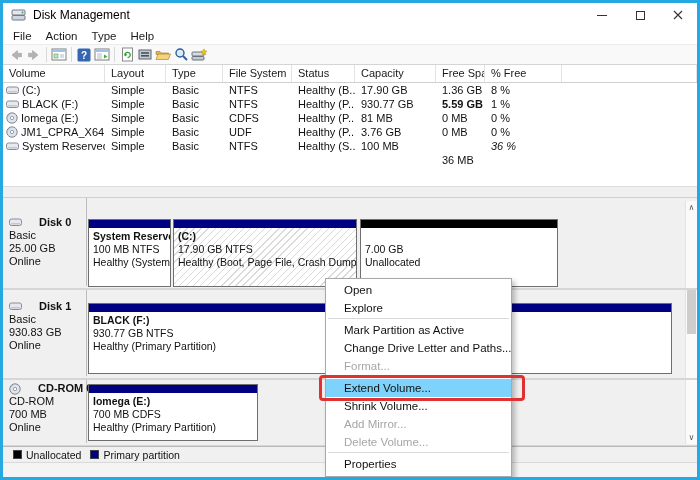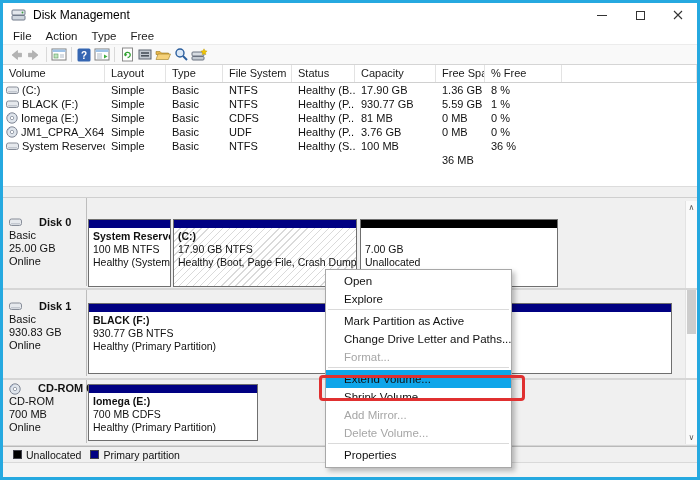--- a/index.html
+++ b/index.html
@@ -66,21 +66,21 @@
   
   .legendbar{position:absolute;left:3px;top:446px;right:3px;height:16px;background:#f0f0f0;
     border-top:1px solid #b9b9b9;box-sizing:border-box;display:flex;align-items:center;
     padding-left:10px;font-size:10.5px;color:#111;}
   .legend-item{display:flex;align-items:center;margin-right:9px;}
   .swatch{width:9px;height:9px;margin-right:4px;border:1px solid #40404a;box-sizing:border-box;}
   .statusbar{position:absolute;left:3px;top:462px;right:3px;height:15px;background:#f4f4f4;
     border-top:1px solid #d9d9d9;box-sizing:border-box;}
 
   
-  .ctxmenu{position:absolute;left:325px;top:269px;width:187px;height:199px;background:#ffffff;
+  .ctxmenu{position:absolute;left:325px;top:278px;width:187px;height:199px;background:#ffffff;
     border:1px solid #a8a8a8;box-sizing:border-box;z-index:40;
     box-shadow:3px 3px 5px rgba(0,0,0,0.25);padding-top:2px;font-size:11.5px;color:#111;}
   .cm-item{height:18px;line-height:18px;padding-left:18px;white-space:nowrap;overflow:hidden;}
   .cm-item.disabled{color:#a6a6a6;}
   .cm-sep{height:4px;position:relative;}
   .cm-sep::after{content:"";position:absolute;left:2px;right:2px;top:1px;height:1px;background:#dadada;}
   .annotation{position:absolute;left:319px;top:375px;width:206px;height:26px;border:3px solid #e03030;
     border-radius:4px;box-sizing:border-box;z-index:45;pointer-events:none;}
 </style>
 </head>
@@ -109,21 +109,21 @@
       <svg width="10" height="10" viewBox="0 0 10 10">
         <path d="M1 1 L9 9 M9 1 L1 9" stroke="#333" stroke-width="1.1"></path>
       </svg>
     </div>
   </div>
 
   <div class="menubar" id="menubar">
       <div class="menu-item">File</div>
       <div class="menu-item">Action</div>
       <div class="menu-item">Type</div>
-      <div class="menu-item">Free</div>
+      <div class="menu-item">Help</div>
     </div>
 
   <div class="toolbar">
     <div class="tbtn">
       <svg width="14" height="14" viewBox="0 0 14 14">
         <path d="M8.5 2.5 L3 7 L8.5 11.5 V8.8 H12.5 V5.2 H8.5 Z" fill="#b3b3b3" stroke="#9a9a9a" stroke-width="0.5"></path>
       </svg>
     </div>
     <div class="tbtn">
       <svg width="14" height="14" viewBox="0 0 14 14" style="transform:scaleX(-1);">
@@ -229,21 +229,21 @@
                 <rect x="2" y="5.3" width="9" height="1" fill="#b4bac3"></rect>
               </svg>
             </span>
             <span style="white-space: nowrap; overflow: hidden;">BLACK (F:)</span>
           </div>
           <div class="cell" style="width: 61px;">Simple</div>
           <div class="cell" style="width: 57px;">Basic</div>
           <div class="cell" style="width: 69px;">NTFS</div>
           <div class="cell" style="width: 63px;">Healthy (P...</div>
           <div class="cell" style="width: 81px;">930.77 GB</div>
-          <div class="cell" style="width: 49px;">5.59 GB</div>
+          <div class="cell" style="width: 49px; font-weight: bold;">5.59 GB</div>
           <div class="cell" style="width: 77px;">1 %</div>
         </div>
         <div class="lrow">
           <div class="cell vol-cell" style="width: 102px;">
             <span style="display: inline-flex;">
               <svg width="12" height="12" viewBox="0 0 12 12">
                 <circle cx="6" cy="6" r="5.2" fill="#dfe5ec" stroke="#7f8694"></circle>
                 <circle cx="6" cy="6" r="1.7" fill="#fff" stroke="#9aa1ad"></circle>
                 <path d="M1.8 4.5 A4.6 4.6 0 0 1 4.4 1.8" stroke="#a9b6d2" fill="none"></path>
               </svg>
@@ -286,21 +286,21 @@
               </svg>
             </span>
             <span style="white-space: nowrap; overflow: hidden;">System Reserved</span>
           </div>
           <div class="cell" style="width: 61px;">Simple</div>
           <div class="cell" style="width: 57px;">Basic</div>
           <div class="cell" style="width: 69px;">NTFS</div>
           <div class="cell" style="width: 63px;">Healthy (S...</div>
           <div class="cell" style="width: 81px;">100 MB</div>
           <div class="cell" style="width: 49px; margin-top: 28px;">36 MB</div>
-          <div class="cell" style="width: 77px;">36 %</div>
+          <div class="cell" style="width: 77px; font-style: italic;">36 %</div>
         </div>
       </div>
   </div>
 
   <div class="splitter"></div>
 
   <div class="graph" id="graph">
     <div class="sbar">
       <div class="sarrow" style="top:0;">∧</div>
       <div class="sthumb" style="top:88px;height:45px;"></div>
@@ -410,21 +410,21 @@
   <div class="statusbar"></div>
 
   <div class="ctxmenu" id="ctxmenu">
       <div class="cm-item">Open</div>
       <div class="cm-item">Explore</div>
       <div class="cm-sep"></div>
       <div class="cm-item">Mark Partition as Active</div>
       <div class="cm-item">Change Drive Letter and Paths...</div>
       <div class="cm-item disabled">Format...</div>
       <div class="cm-sep"></div>
-      <div class="cm-item" style="background: #0ea5e9;">Extend Volume...</div>
+      <div class="cm-item" style="background: #7dd3fc;">Extend Volume...</div>
       <div class="cm-item">Shrink Volume...</div>
       <div class="cm-item disabled">Add Mirror...</div>
       <div class="cm-item disabled">Delete Volume...</div>
       <div class="cm-sep"></div>
       <div class="cm-item">Properties</div>
     </div>
 
   <div class="annotation" style="border-color: rgb(224, 48, 48);"></div>
 
   <div class="frame" style="border-color: rgb(38, 169, 224);"></div>

